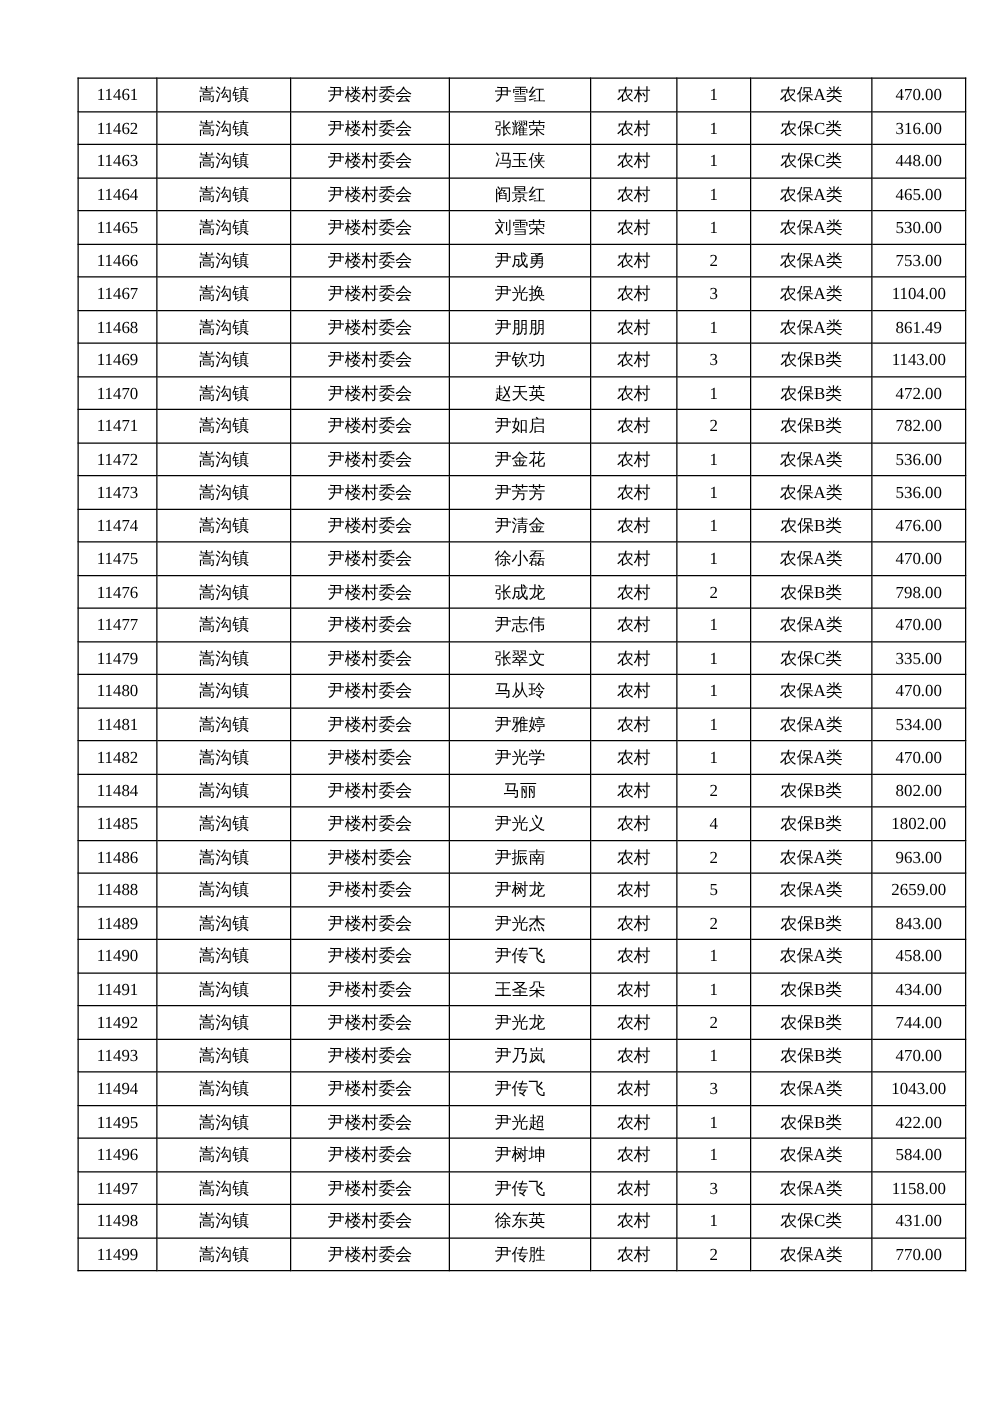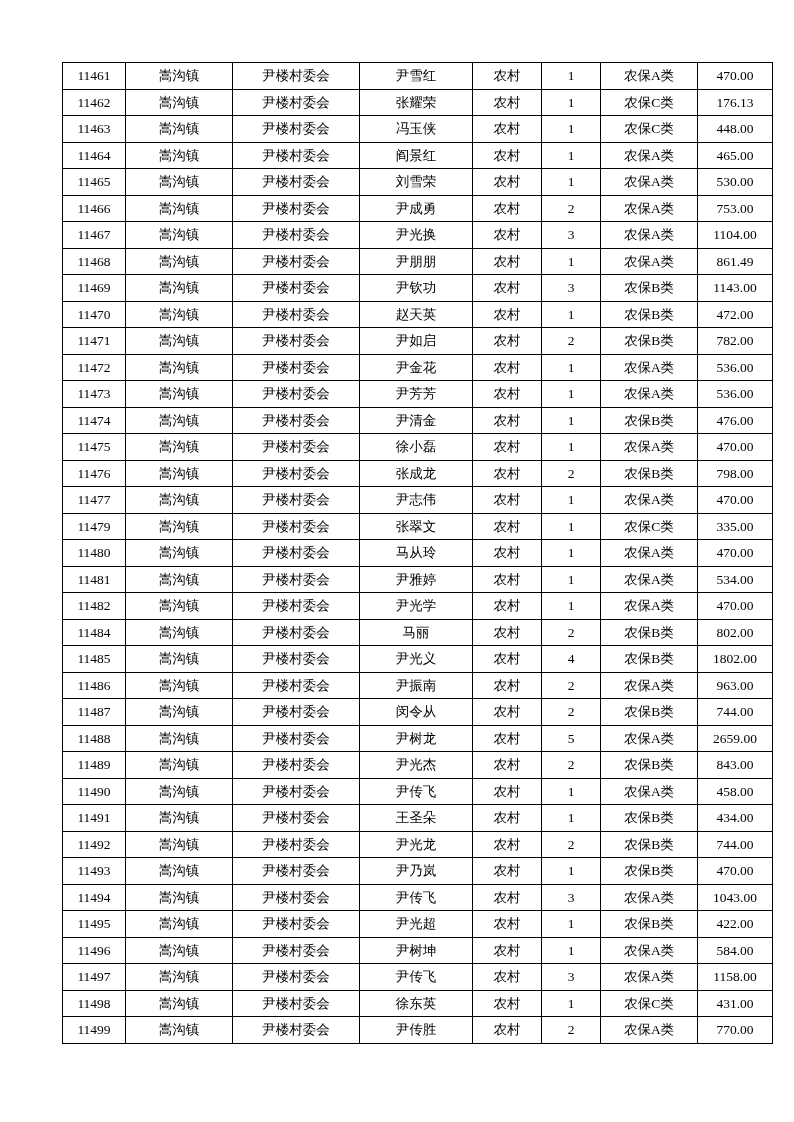--- a/index.html
+++ b/index.html
@@ -64,21 +64,21 @@
           <td class="c-amount">470.00</td>
         </tr>
         <tr>
           <td class="c-id">11462</td>
           <td class="c-town">嵩沟镇</td>
           <td class="c-village">尹楼村委会</td>
           <td class="c-name">张耀荣</td>
           <td class="c-type">农村</td>
           <td class="c-count">1</td>
           <td class="c-cat">农保C类</td>
-          <td class="c-amount">176.13</td>
+          <td class="c-amount">316.00</td>
         </tr>
         <tr>
           <td class="c-id">11463</td>
           <td class="c-town">嵩沟镇</td>
           <td class="c-village">尹楼村委会</td>
           <td class="c-name">冯玉侠</td>
           <td class="c-type">农村</td>
           <td class="c-count">1</td>
           <td class="c-cat">农保C类</td>
           <td class="c-amount">448.00</td>
@@ -285,30 +285,20 @@
         </tr>
         <tr>
           <td class="c-id">11486</td>
           <td class="c-town">嵩沟镇</td>
           <td class="c-village">尹楼村委会</td>
           <td class="c-name">尹振南</td>
           <td class="c-type">农村</td>
           <td class="c-count">2</td>
           <td class="c-cat">农保A类</td>
           <td class="c-amount">963.00</td>
-        </tr>
-        <tr>
-          <td class="c-id">11487</td>
-          <td class="c-town">嵩沟镇</td>
-          <td class="c-village">尹楼村委会</td>
-          <td class="c-name">闵令从</td>
-          <td class="c-type">农村</td>
-          <td class="c-count">2</td>
-          <td class="c-cat">农保B类</td>
-          <td class="c-amount">744.00</td>
         </tr>
         <tr>
           <td class="c-id">11488</td>
           <td class="c-town">嵩沟镇</td>
           <td class="c-village">尹楼村委会</td>
           <td class="c-name">尹树龙</td>
           <td class="c-type">农村</td>
           <td class="c-count">5</td>
           <td class="c-cat">农保A类</td>
           <td class="c-amount">2659.00</td>

